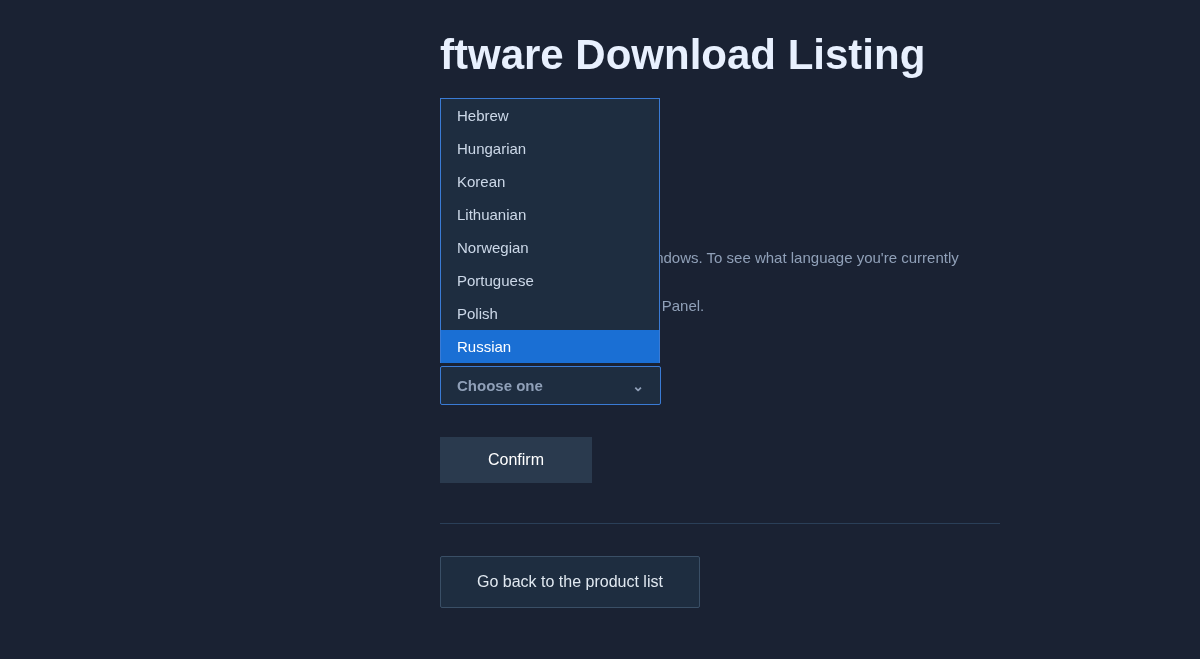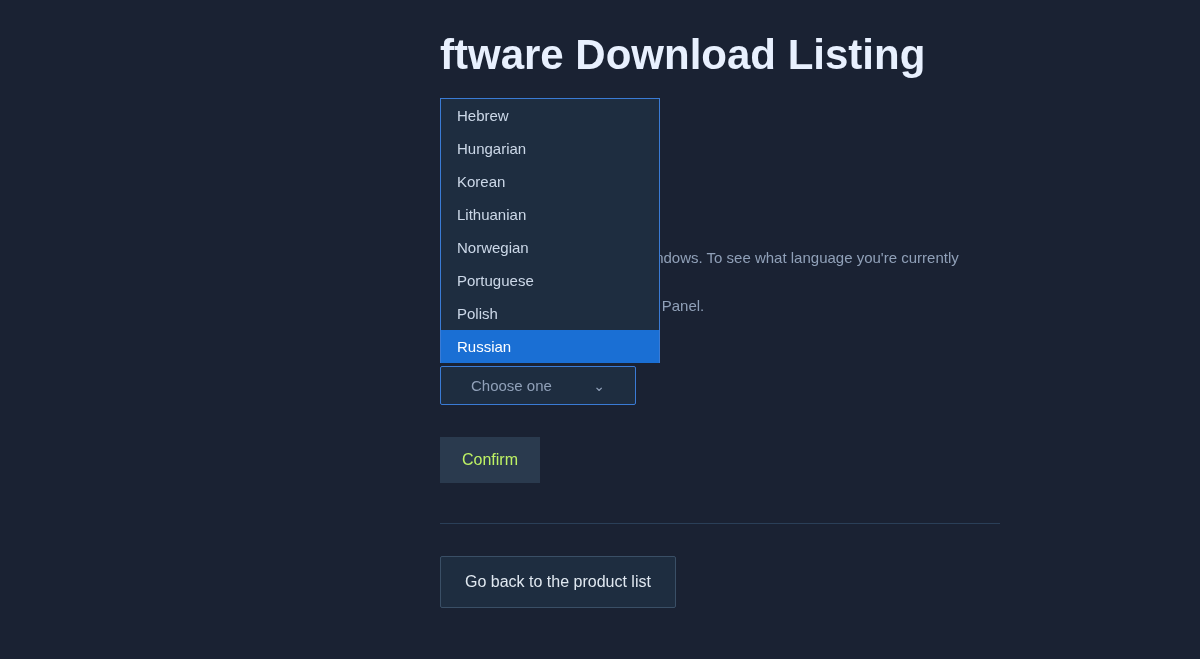--- a/index.html
+++ b/index.html
@@ -58,36 +58,37 @@
       margin-bottom: 24px;
     }
 
     .description-text strong {
       color: #e0e8f0;
       font-weight: 700;
     }
 
     .dropdown-area {
       position: relative;
-      width: 196px;
+      width: 221px;
       margin-bottom: 32px;
     }
 
     .dropdown-trigger {
       width: 100%;
       background: #1e2d40;
       border: 1.5px solid #3a7bd5;
       color: #90a0b8;
-      padding: 10px 30px;
+      padding: 10px 16px;
       font-size: 15px;
       display: flex;
       justify-content: space-between;
       align-items: center;
       cursor: pointer;
       border-radius: 2px;
+      font-weight: bold;
     }
 
     .dropdown-trigger .chevron {
       font-size: 14px;
       color: #90a0b8;
     }
 
     .dropdown-list {
       position: absolute;
       bottom: 42px;
@@ -121,39 +122,39 @@
     }
 
     .dropdown-item.selected {
       background: #1a6fd4;
       color: #ffffff;
     }
 
     .confirm-btn {
       background: #2a3a4e;
       border: none;
-      color: #bef264;
-      padding: 14px 22px;
+      color: #ffffff;
+      padding: 14px 48px;
       font-size: 16px;
       cursor: pointer;
       margin-bottom: 40px;
       border-radius: 0;
     }
 
     .divider {
       border: none;
       border-top: 1px solid #2a3f58;
       margin-bottom: 32px;
     }
 
     .back-btn {
       background: #1e2d40;
       border: 1px solid #3a4f66;
       color: #e0e8f0;
-      padding: 16px 24px;
+      padding: 16px 36px;
       font-size: 16px;
       cursor: pointer;
       border-radius: 2px;
     }
 
     
     .left-panel {
       position: absolute;
       top: 0;
       left: 0;

